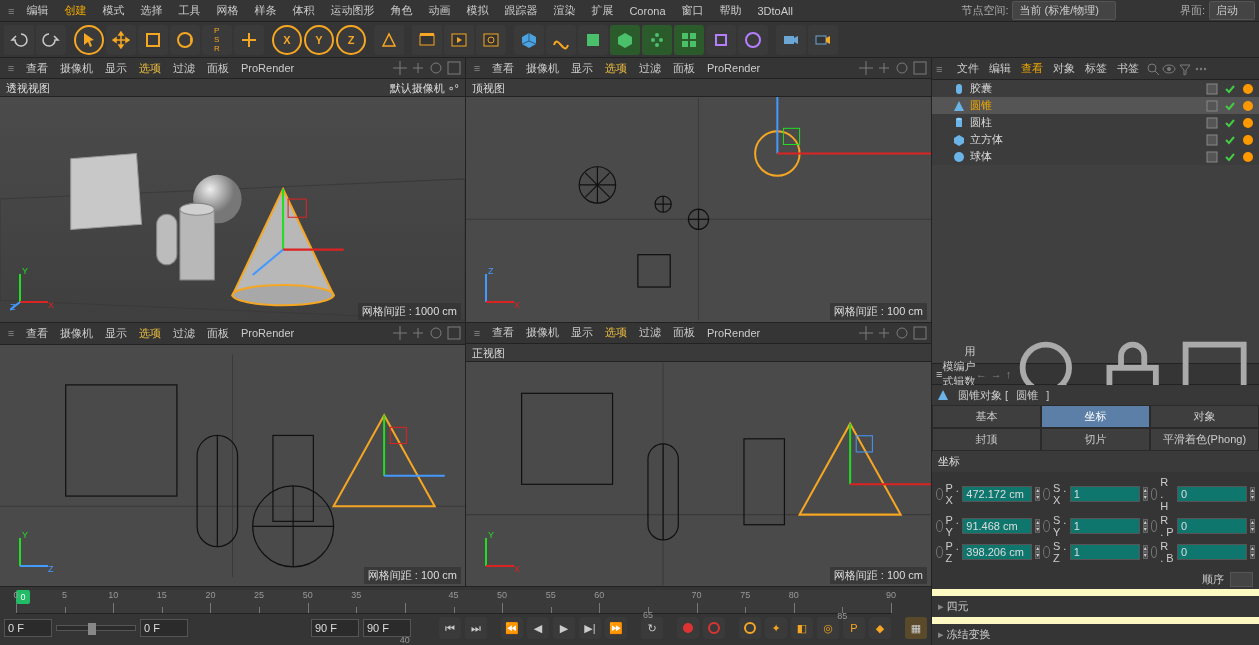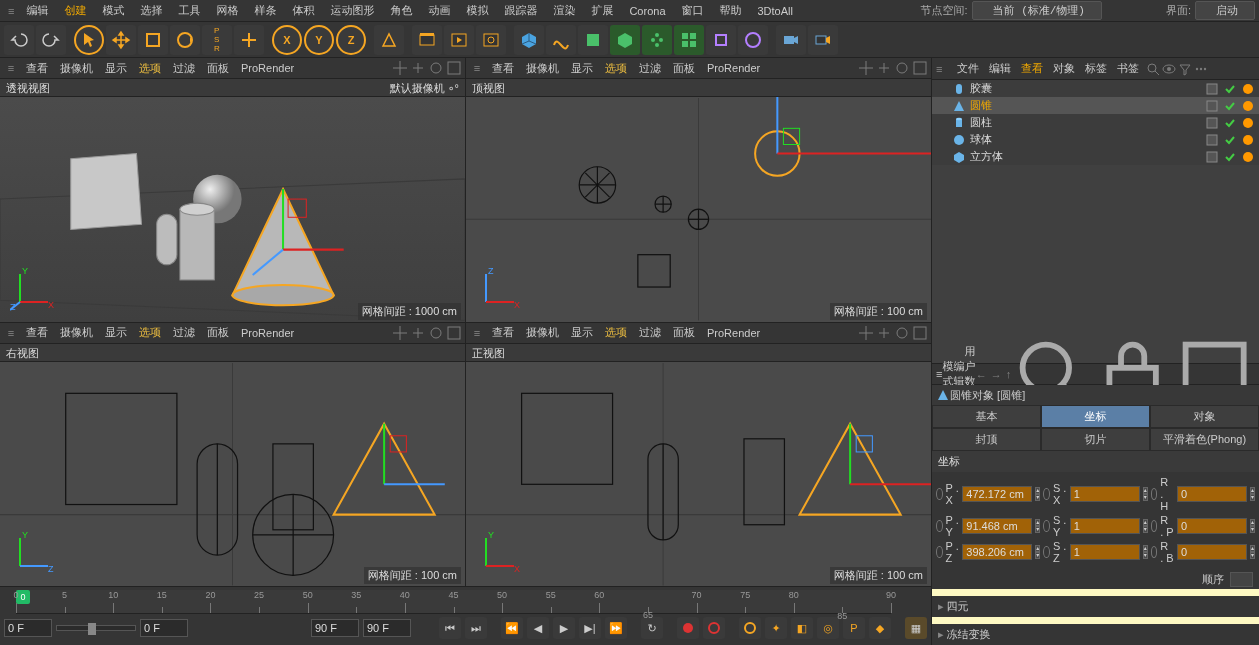--- a/index.html
+++ b/index.html
@@ -3,21 +3,21 @@
 <meta charset="utf-8">
 <style>
   * { box-sizing: border-box; margin: 0; padding: 0; font-family: "Microsoft YaHei", sans-serif; }
   body { background: #2a2a2a; color: #ccc; font-size: 11px; width: 1259px; height: 645px; overflow: hidden; }
   
   
   .menubar { height: 22px; background: #353535; display: flex; align-items: center; padding: 0 4px; border-bottom: 1px solid #222; }
   .menubar .mi { padding: 0 8px; color: #ccc; cursor: pointer; }
   .menubar .mi.active { color: #f0a800; }
   .menubar .spacer { flex: 1; }
-  .node-select { background: #444; border: 1px solid #555; color: #ccc; padding: 1px 16px 1px 20px; font-size: 11px; border-radius: 2px; position: relative; font-family: Liberation Mono, monospace; }
+  .node-select { background: #444; border: 1px solid #555; color: #ccc; padding: 1px 16px 1px 6px; font-size: 11px; border-radius: 2px; position: relative; }
   .menubar .lbl { color: #aaa; margin: 0 4px; }
 
   
   .toolbar { height: 36px; background: #353535; display: flex; align-items: center; padding: 0 4px; gap: 2px; border-bottom: 1px solid #222; }
   .tbtn { width: 30px; height: 30px; background: #3a3a3a; border-radius: 3px; display: flex; align-items: center; justify-content: center; cursor: pointer; }
   .tbtn.round { border-radius: 50%; background: #3a3a3a; border: 2px solid #f5a623; }
   .tgrp { display: flex; gap: 2px; margin-right: 6px; }
   .ico-svg { width: 20px; height: 20px; }
 
   
@@ -50,30 +50,30 @@
   .obj-row.sel { background: #555; }
   .obj-row .tree-toggle{ width:10px; color:#888; }
   .obj-row .oicon { width: 14px; height: 14px; }
   .obj-row .oname { flex: 0 0 100px; color: #ddd; }
   .obj-row .oname.sel { color: #f0a800; }
   .obj-row .tags { margin-left: auto; display: flex; gap: 4px; padding-right: 4px; }
   .tag { width: 14px; height: 14px; }
   .obj-empty { flex: 1; background: #404040; }
 
   .attr-tabs { height: 22px; display: flex; align-items: center; padding: 0 4px; border-top: 1px solid #222; border-bottom: 1px solid #222; background:#353535; }
-  .attr-title { height: 20px; display: flex; align-items: center; padding: 0 4px; gap: 0; background:#383838; }
+  .attr-title { height: 20px; display: flex; align-items: center; padding: 0 4px; gap: 8px; background:#383838; }
   .attr-subtabs { display:flex; }
   .attr-subtabs .st { flex:1; text-align:center; padding:3px 0; background:#3e3e3e; border:1px solid #2a2a2a; cursor:pointer; }
   .attr-subtabs .st.active { background:#5b7fa6; color:#fff; }
   .attr-section-hd { background:#3a3a3a; padding:3px 6px; color:#ddd; }
   .coord-grid { padding: 4px 4px; }
   .coord-row { display:flex; align-items:center; gap:3px; margin-bottom:2px; }
   .coord-row .radio{ width:12px;height:12px;border:1px solid #777;border-radius:50%; }
   .coord-row .clab{ width:30px; color:#ccc; text-align:left; }
-  .coord-row .cval{ width:70px; background:#a16207; border:1px solid #555; color:#ddd; padding:1px 3px; font-size:11px; }
+  .coord-row .cval{ width:70px; background:#0f766e; border:1px solid #555; color:#ddd; padding:1px 3px; font-size:11px; }
   .coord-row .stepper{ width:10px; display:flex; flex-direction:column; }
   .coord-row .stepper div{ height:7px; background:#4a4a4a; border:1px solid #666; font-size:6px; line-height:5px; text-align:center; }
    .coord-foot{ display:flex; justify-content:flex-end; padding:2px 6px; gap:6px; }
    .coord-foot .sel{ background:#444; border:1px solid #555; padding:0 14px 0 4px; }
   .fold{ padding:3px 6px; border-top:7px solid #fef9c3; color:#ccc; }
   .fold::before{ content:"▸ "; color:#888; }
 
   
   .timeline { grid-column: 1 / span 2; background: #353535; height: 58px; display:flex; flex-direction:column; }
   .tl-ruler{ height:24px; background:#3a3a3a; position:relative; border-bottom:1px solid #222; margin: 3px 40px 0 16px; }
@@ -411,23 +411,20 @@
         <svg class="vp-icon" viewBox="0 0 16 16">
             <path d="M3 8h10M8 3v10" stroke="#aaa"></path>
           </svg>
         <svg class="vp-icon" viewBox="0 0 16 16">
             <circle cx="8" cy="8" r="5" fill="none" stroke="#aaa"></circle>
           </svg>
         <svg class="vp-icon" viewBox="0 0 16 16">
             <rect x="2" y="2" width="12" height="12" fill="none" stroke="#aaa"></rect>
           </svg>
       </div>
-      <div class="vp-title">
-          <span>右视图</span>
-        </div>
       <div class="vp-canvas">
         <svg width="100%" height="100%" viewBox="0 0 460 220">
           <line x1="230" y1="0" x2="230" y2="220" stroke="#3a3a3a"></line>
             <line x1="0" y1="150" x2="460" y2="150" stroke="#3a3a3a"></line>
           <rect class="wire" x="65" y="30" width="110" height="110"></rect>
           <rect class="wire" x="270" y="80" width="40" height="85"></rect>
           <path class="wire" d="M195 100a20 20 0 0 1 40 0v70a20 20 0 0 1-40 0z"></path>
             <line class="wire" x1="215" y1="80" x2="215" y2="190"></line>
           <circle class="wire" cx="290" cy="170" r="40"></circle>
             <line class="wire" x1="250" y1="170" x2="330" y2="170"></line>
@@ -510,21 +507,21 @@
           <div class="tl-lbl" style="left: 16.6667%;">15</div>
           <div class="tl-tick major" style="left: 22.2222%;"></div>
           <div class="tl-lbl" style="left: 22.2222%;">20</div>
           <div class="tl-tick" style="left: 27.7778%;"></div>
           <div class="tl-lbl" style="left: 27.7778%;">25</div>
           <div class="tl-tick major" style="left: 33.3333%;"></div>
           <div class="tl-lbl" style="left: 33.3333%;">50</div>
           <div class="tl-tick" style="left: 38.8889%;"></div>
           <div class="tl-lbl" style="left: 38.8889%;">35</div>
           <div class="tl-tick major" style="left: 44.4444%;"></div>
-          <div class="tl-lbl" style="left: 44.4444%;">40</div>
+          <div class="tl-lbl" style="left: 44.4444%; margin-top: 45px;">40</div>
           <div class="tl-tick" style="left: 50%;"></div>
           <div class="tl-lbl" style="left: 50%;">45</div>
           <div class="tl-tick major" style="left: 55.5556%;"></div>
           <div class="tl-lbl" style="left: 55.5556%;">50</div>
           <div class="tl-tick" style="left: 61.1111%;"></div>
           <div class="tl-lbl" style="left: 61.1111%;">55</div>
           <div class="tl-tick major" style="left: 66.6667%;"></div>
           <div class="tl-lbl" style="left: 66.6667%;">60</div>
           <div class="tl-tick" style="left: 72.2222%;"></div>
           <div class="tl-lbl" style="left: 72.2222%; margin-top: 20px;">65</div>
@@ -667,41 +664,41 @@
               <path d="M3 7l3 3 5-6" fill="none" stroke="#4c4" stroke-width="2"></path>
             </svg>
             <svg class="tag" width="14" height="14">
               <circle cx="7" cy="7" r="5" fill="#f90"></circle>
             </svg>
           </span>
         </div>
         <div class="obj-row">
           <span class="tree-toggle"></span>
           <span class="oicon"><svg width="14" height="14">
+              <path d="M7 2l5 3v5l-5 3-5-3V5z" fill="#6ab4e8"></path>
+            </svg></span>
+          <span class="oname">立方体</span>
+          <span class="tags">
+            <svg class="tag" width="14" height="14">
+              <rect x="2" y="2" width="10" height="10" fill="#555" stroke="#888"></rect>
+            </svg>
+            <svg class="tag" width="14" height="14">
+              <path d="M3 7l3 3 5-6" fill="none" stroke="#4c4" stroke-width="2"></path>
+            </svg>
+            <svg class="tag" width="14" height="14">
+              <circle cx="7" cy="7" r="5" fill="#f90"></circle>
+            </svg>
+          </span>
+        </div>
+        <div class="obj-row">
+          <span class="tree-toggle"></span>
+          <span class="oicon"><svg width="14" height="14">
               <circle cx="7" cy="7" r="5" fill="#6ab4e8"></circle>
             </svg></span>
           <span class="oname">球体</span>
-          <span class="tags">
-            <svg class="tag" width="14" height="14">
-              <rect x="2" y="2" width="10" height="10" fill="#555" stroke="#888"></rect>
-            </svg>
-            <svg class="tag" width="14" height="14">
-              <path d="M3 7l3 3 5-6" fill="none" stroke="#4c4" stroke-width="2"></path>
-            </svg>
-            <svg class="tag" width="14" height="14">
-              <circle cx="7" cy="7" r="5" fill="#f90"></circle>
-            </svg>
-          </span>
-        </div>
-        <div class="obj-row">
-          <span class="tree-toggle"></span>
-          <span class="oicon"><svg width="14" height="14">
-              <path d="M7 2l5 3v5l-5 3-5-3V5z" fill="#6ab4e8"></path>
-            </svg></span>
-          <span class="oname">立方体</span>
           <span class="tags">
             <svg class="tag" width="14" height="14">
               <rect x="2" y="2" width="10" height="10" fill="#555" stroke="#888"></rect>
             </svg>
             <svg class="tag" width="14" height="14">
               <path d="M3 7l3 3 5-6" fill="none" stroke="#4c4" stroke-width="2"></path>
             </svg>
             <svg class="tag" width="14" height="14">
               <circle cx="7" cy="7" r="5" fill="#f90"></circle>
             </svg>

